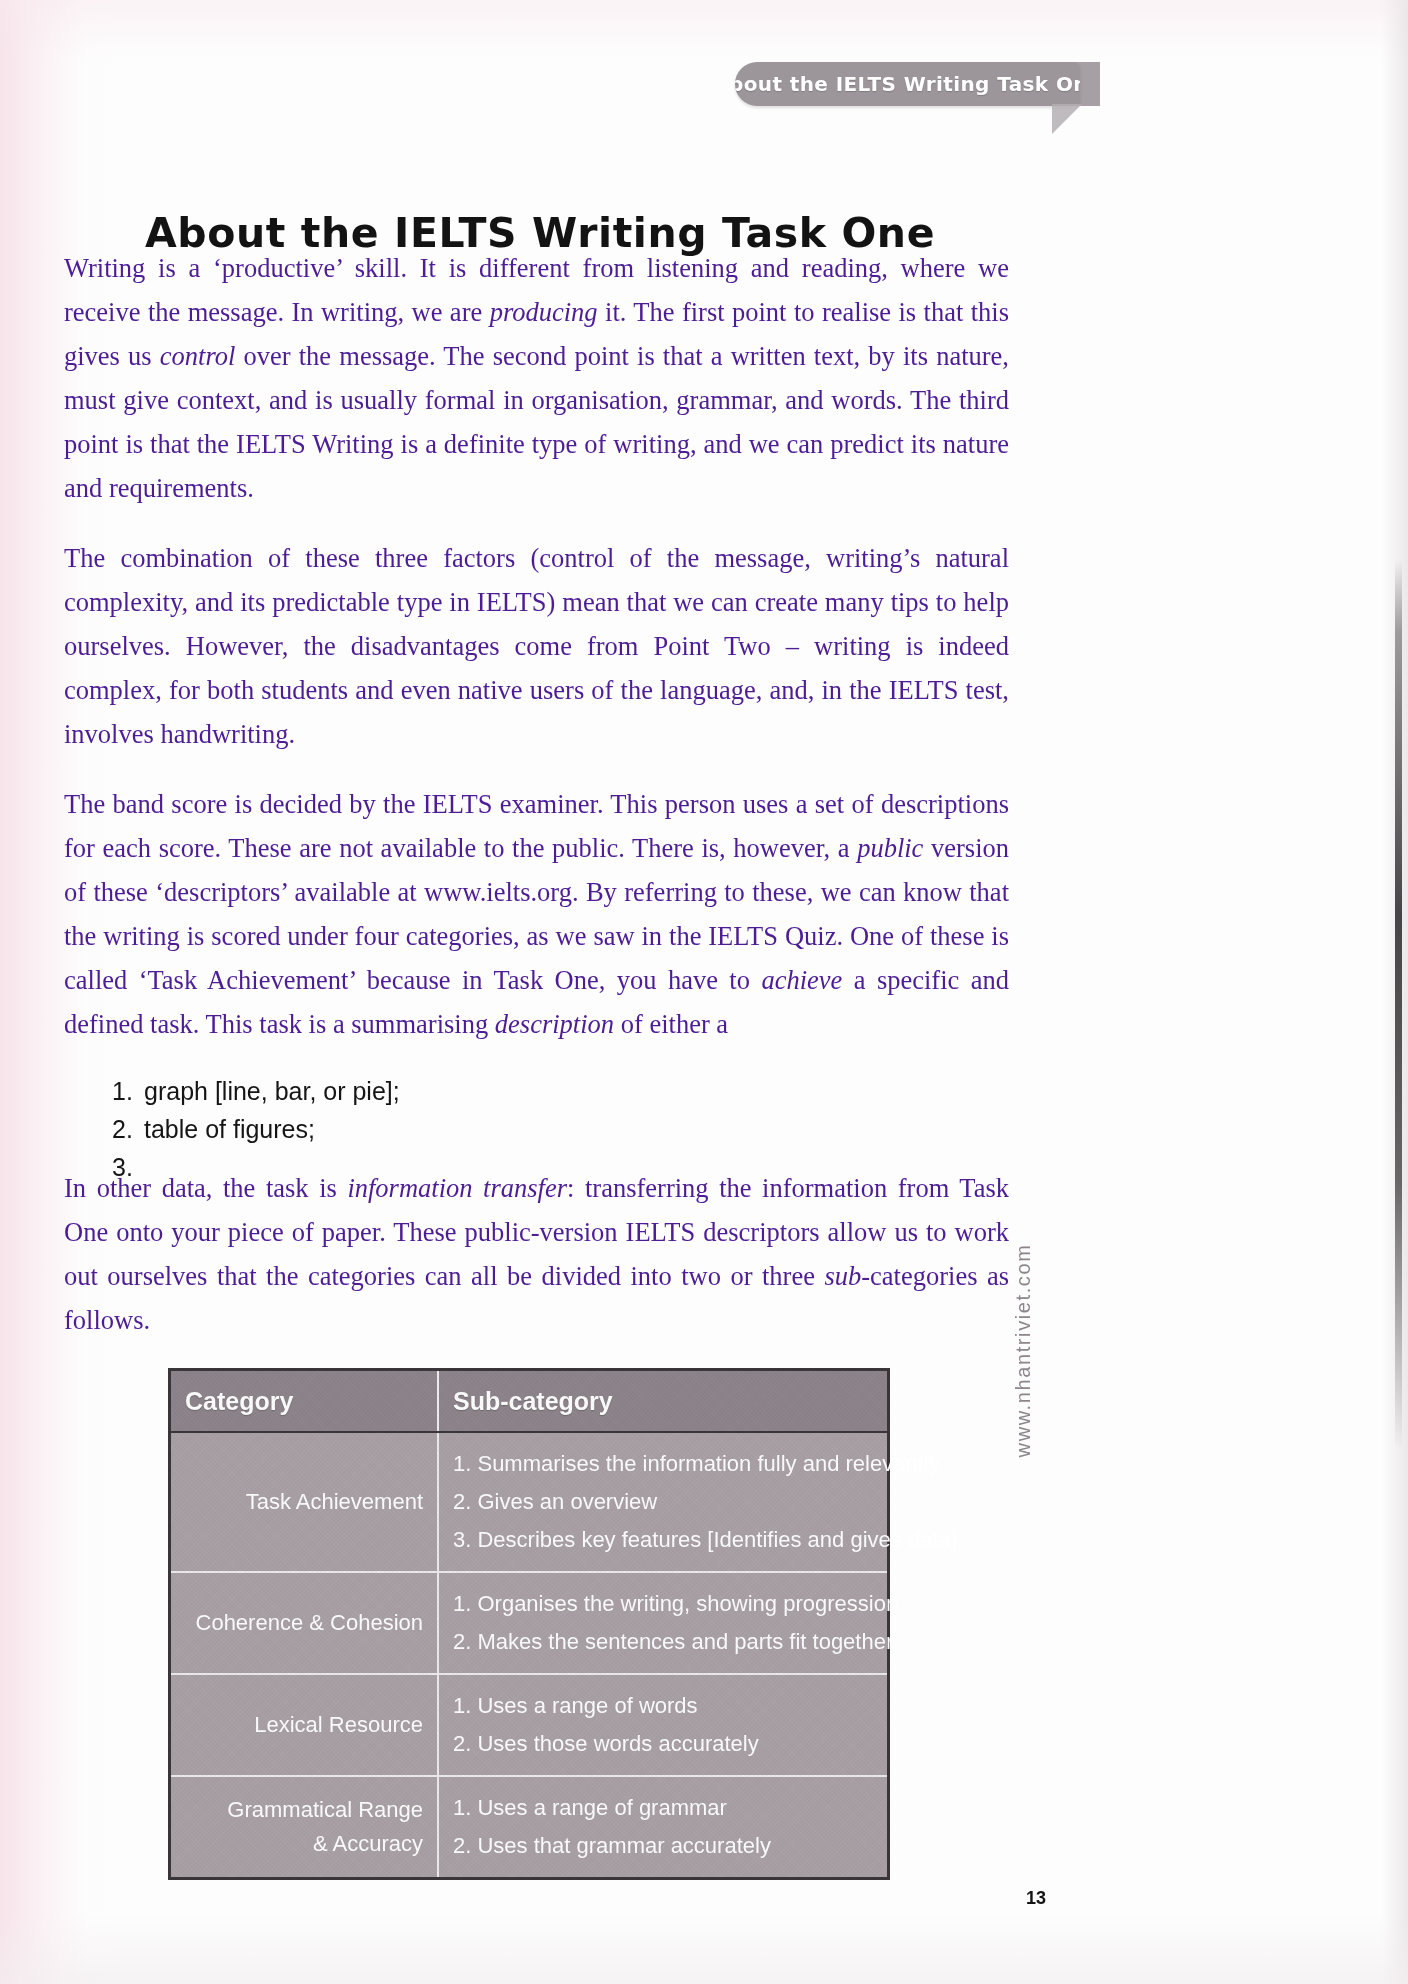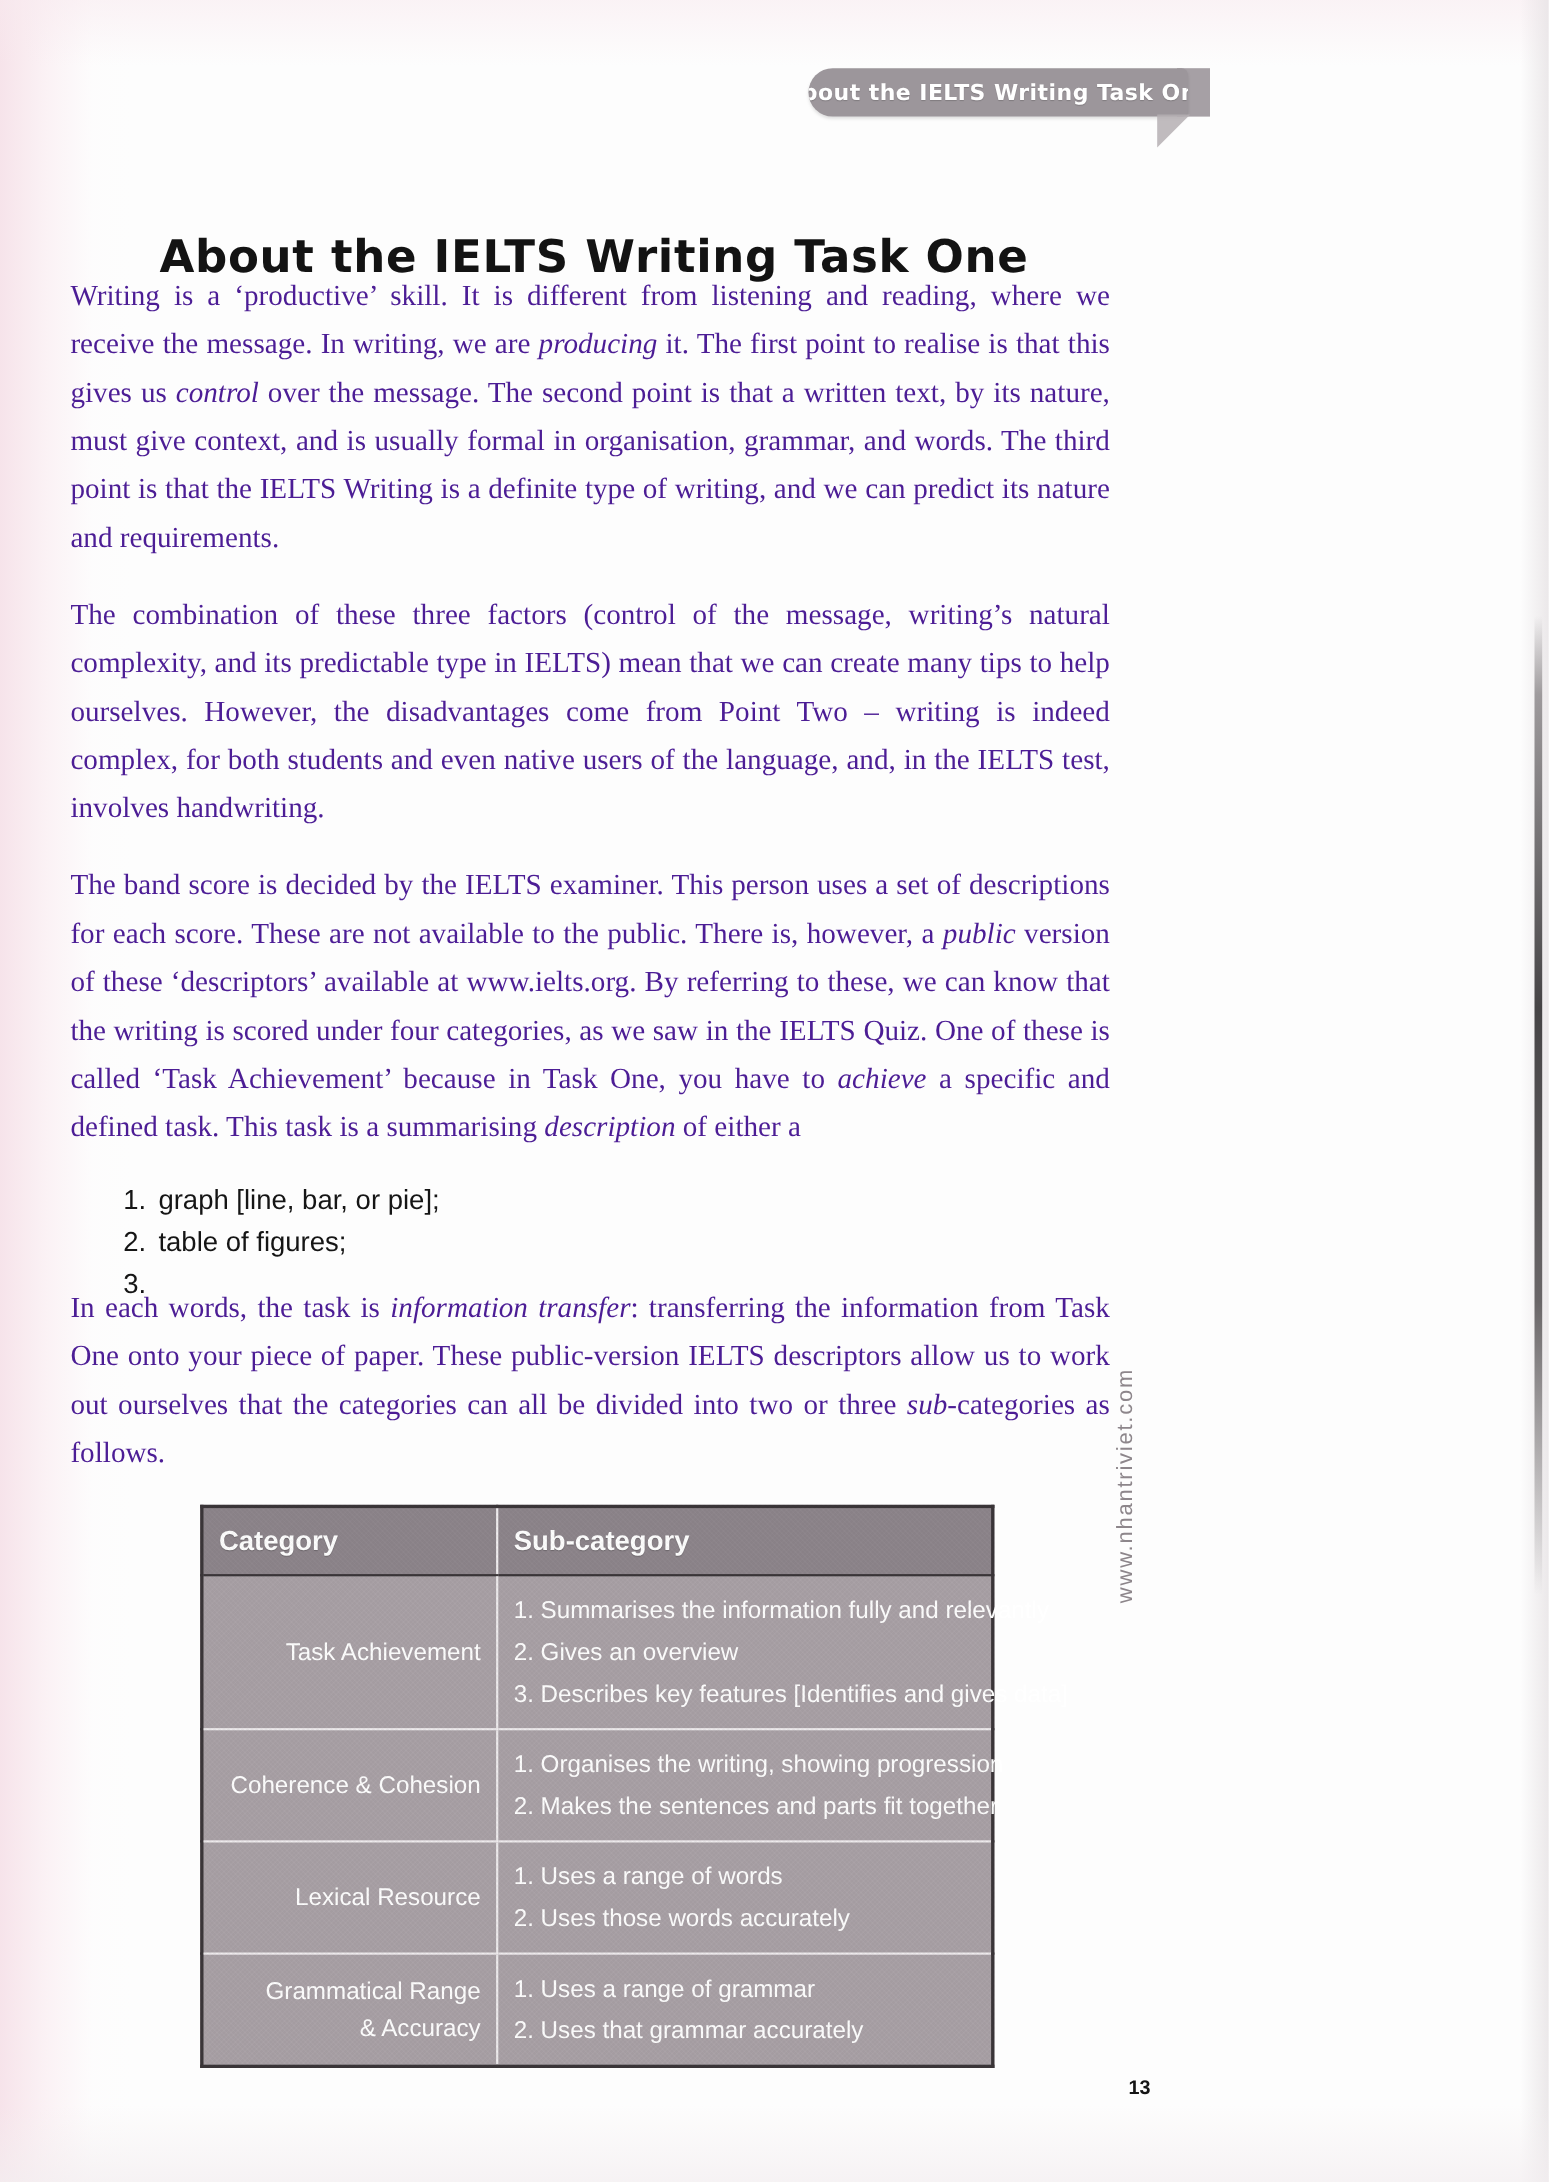--- a/index.html
+++ b/index.html
@@ -174,21 +174,20 @@
     margin-left: 32px;
     display: inline-block;
   }
 
   
   .desc-table-wrap {
     position: absolute;
     left: 168px;
     top: 1368px;
     width: 722px;
-    margin-left: 14px;
   }
   table.desc-table {
     width: 722px;
     border-collapse: collapse;
     background: #aaa2a7;
     border: 3px solid #3b3639;
     font-family: "Liberation Sans", sans-serif;
     table-layout: fixed;
   }
   table.desc-table th,
@@ -298,21 +297,21 @@
     <p class="body-para">The combination of these three factors (control of the message, writing’s natural complexity, and its predictable type in IELTS) mean that we can create many tips to help ourselves. However, the disadvantages come from Point Two – writing is indeed complex, for both students and even native users of the language, and, in the IELTS test, involves handwriting.</p>
 
     <p class="body-para"><span>The band score is decided by the IELTS examiner. This person uses a set of descriptions for each score. These are not available to the public. There is, however, a </span><span class="it">public</span><span> version of these ‘descriptors’ available at www.ielts.org. By referring to these, we can know that the writing is scored under four categories, as we saw in the IELTS Quiz. One of these is called ‘Task Achievement’ because in Task One, you have to </span><span class="it">achieve</span><span> a specific and defined task. This task is a summarising </span><span class="it">description</span><span> of either a</span></p>
 
     <ol class="task-list">
       <li><span class="num">1.</span><span class="txt">graph [line, bar, or pie];</span></li>
       <li><span class="num">2.</span><span class="txt">table of figures;</span></li>
       <li><span class="num">3.</span></li>
     </ol>
 
-    <p class="body-para"><span>In each words, the task is </span><span class="it">information transfer</span><span>: transferring the information from Task One onto your piece of paper. These public-version IELTS descriptors allow us to work out ourselves that the categories can all be divided into two or three </span><span class="it">sub</span><span>-categories as follows.</span></p>
+    <p class="body-para"><span>In other data, the task is </span><span class="it">information transfer</span><span>: transferring the information from Task One onto your piece of paper. These public-version IELTS descriptors allow us to work out ourselves that the categories can all be divided into two or three </span><span class="it">sub</span><span>-categories as follows.</span></p>
 
   </div>
 
   <div class="desc-table-wrap">
     <table class="desc-table">
       <thead>
         <tr>
           <th class="col-cat">Category</th>
           <th class="col-sub">Sub-category</th>
         </tr>

